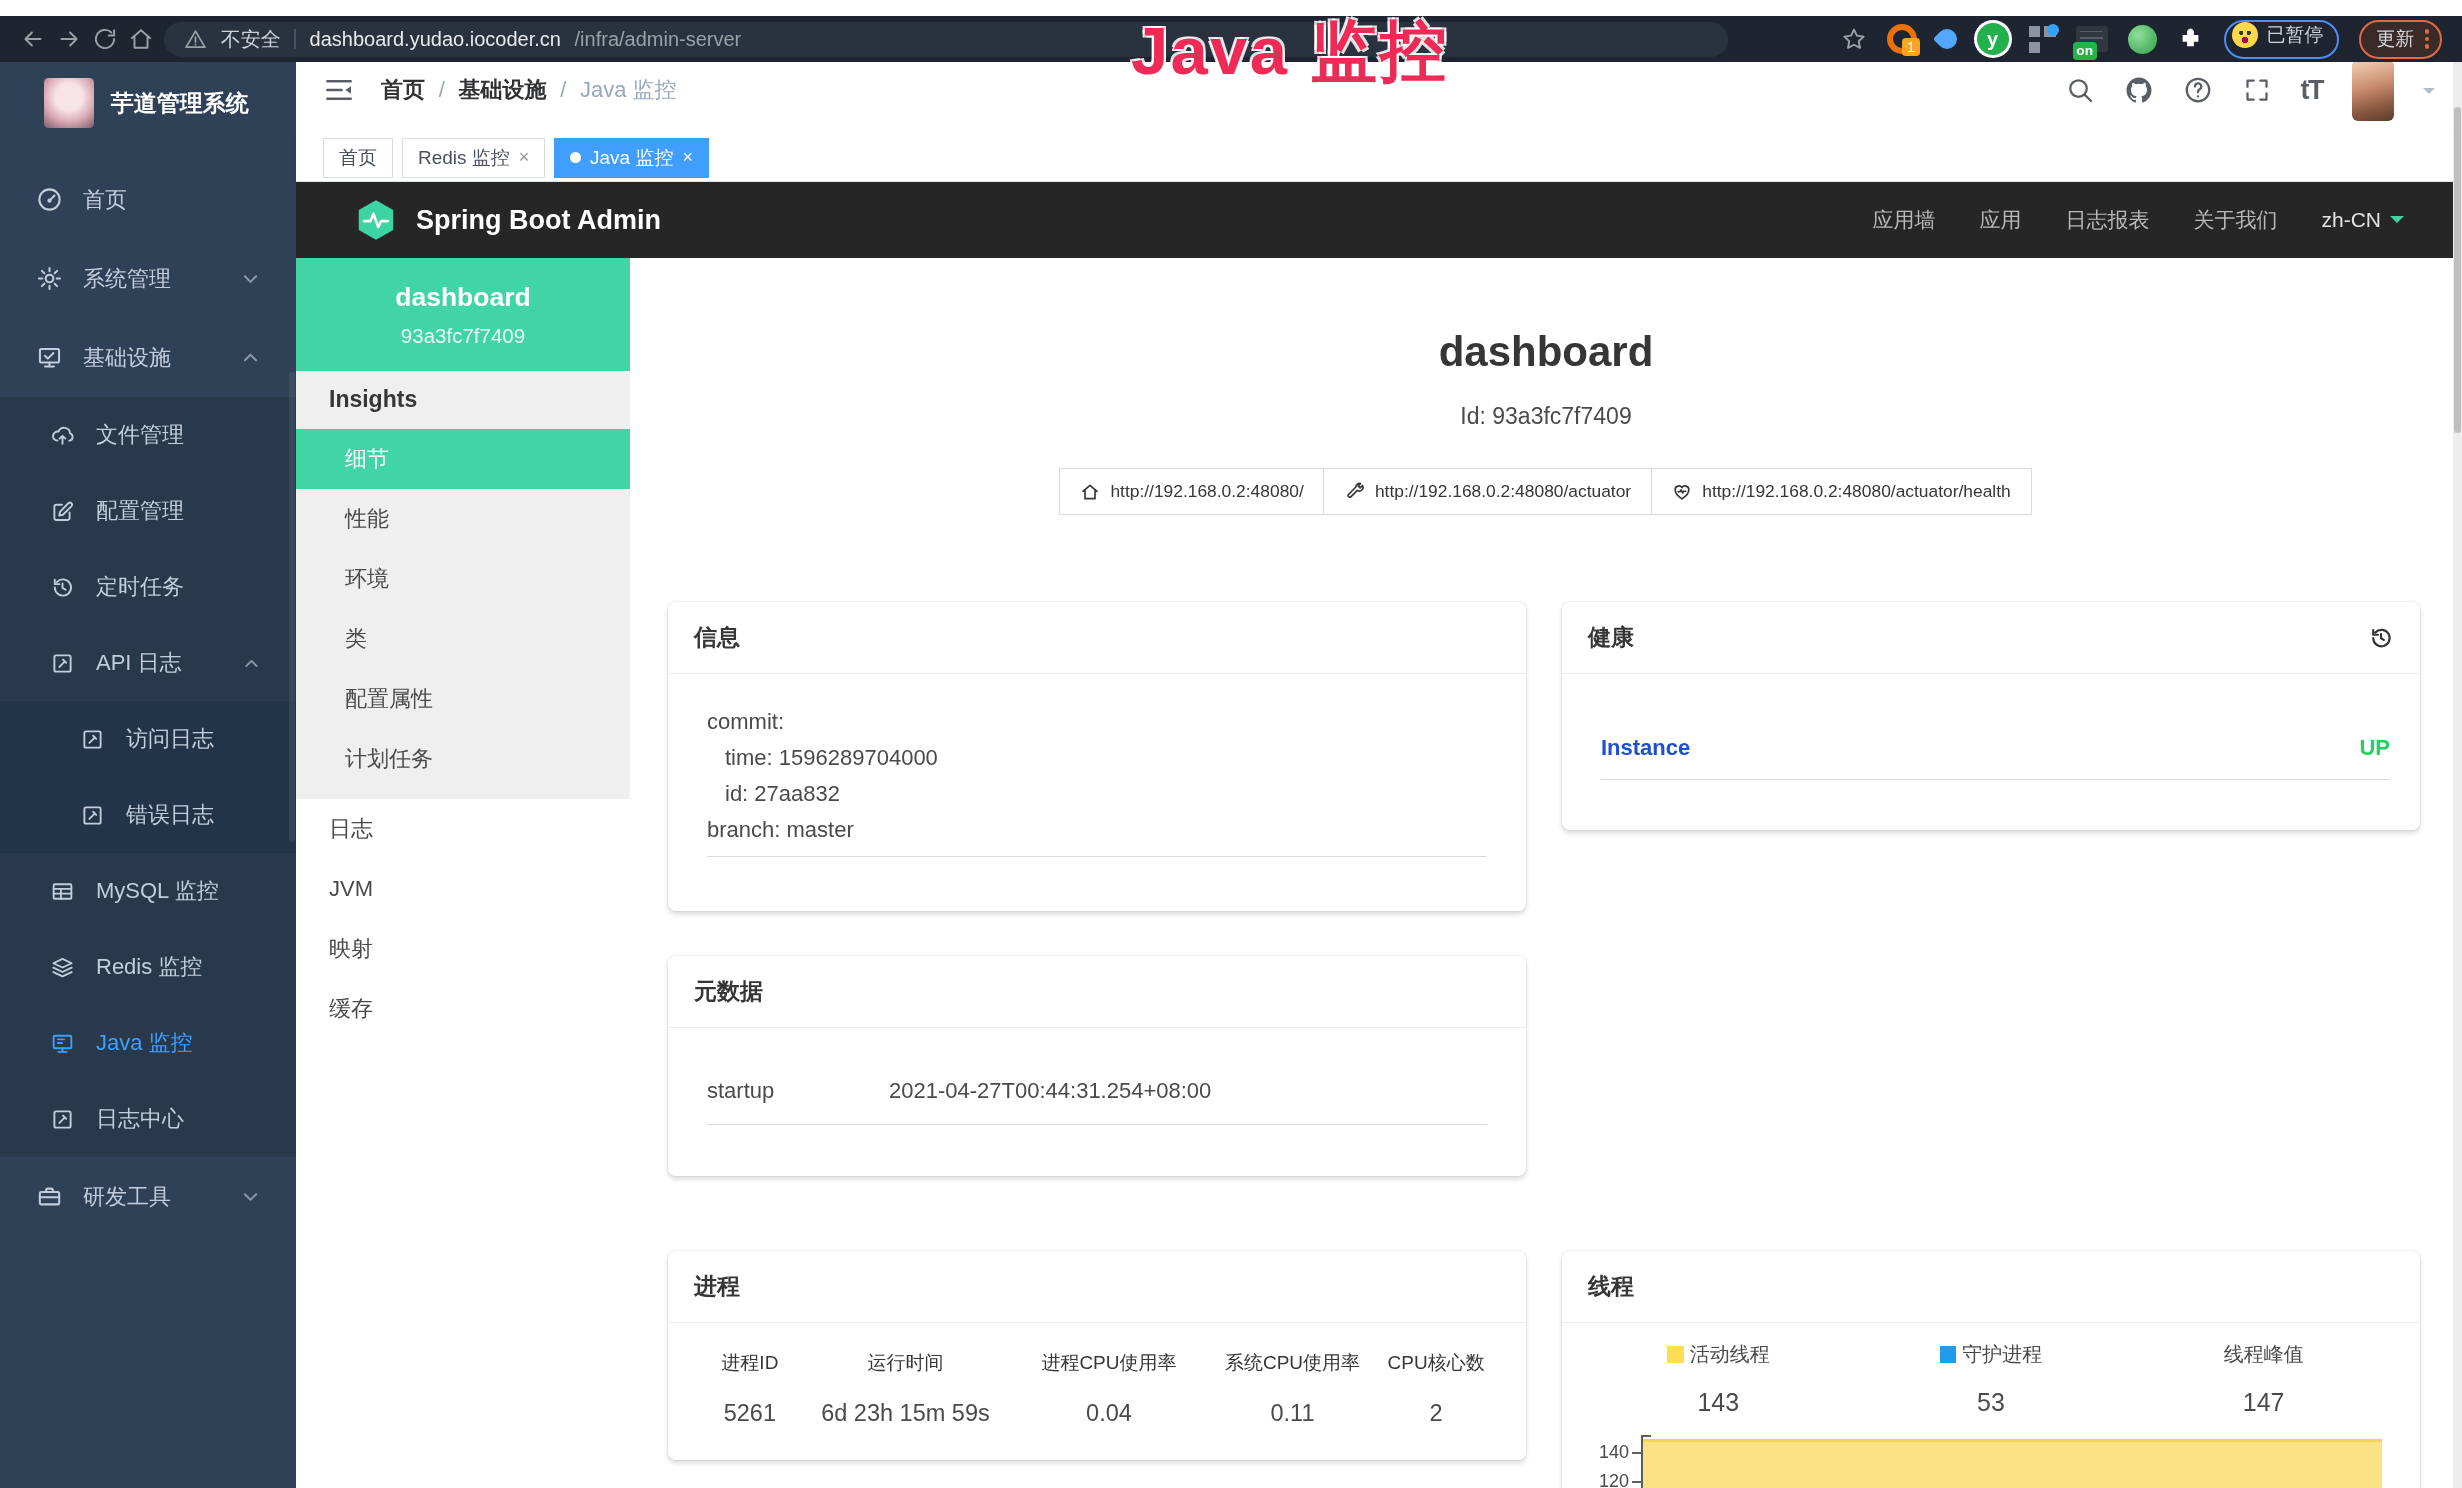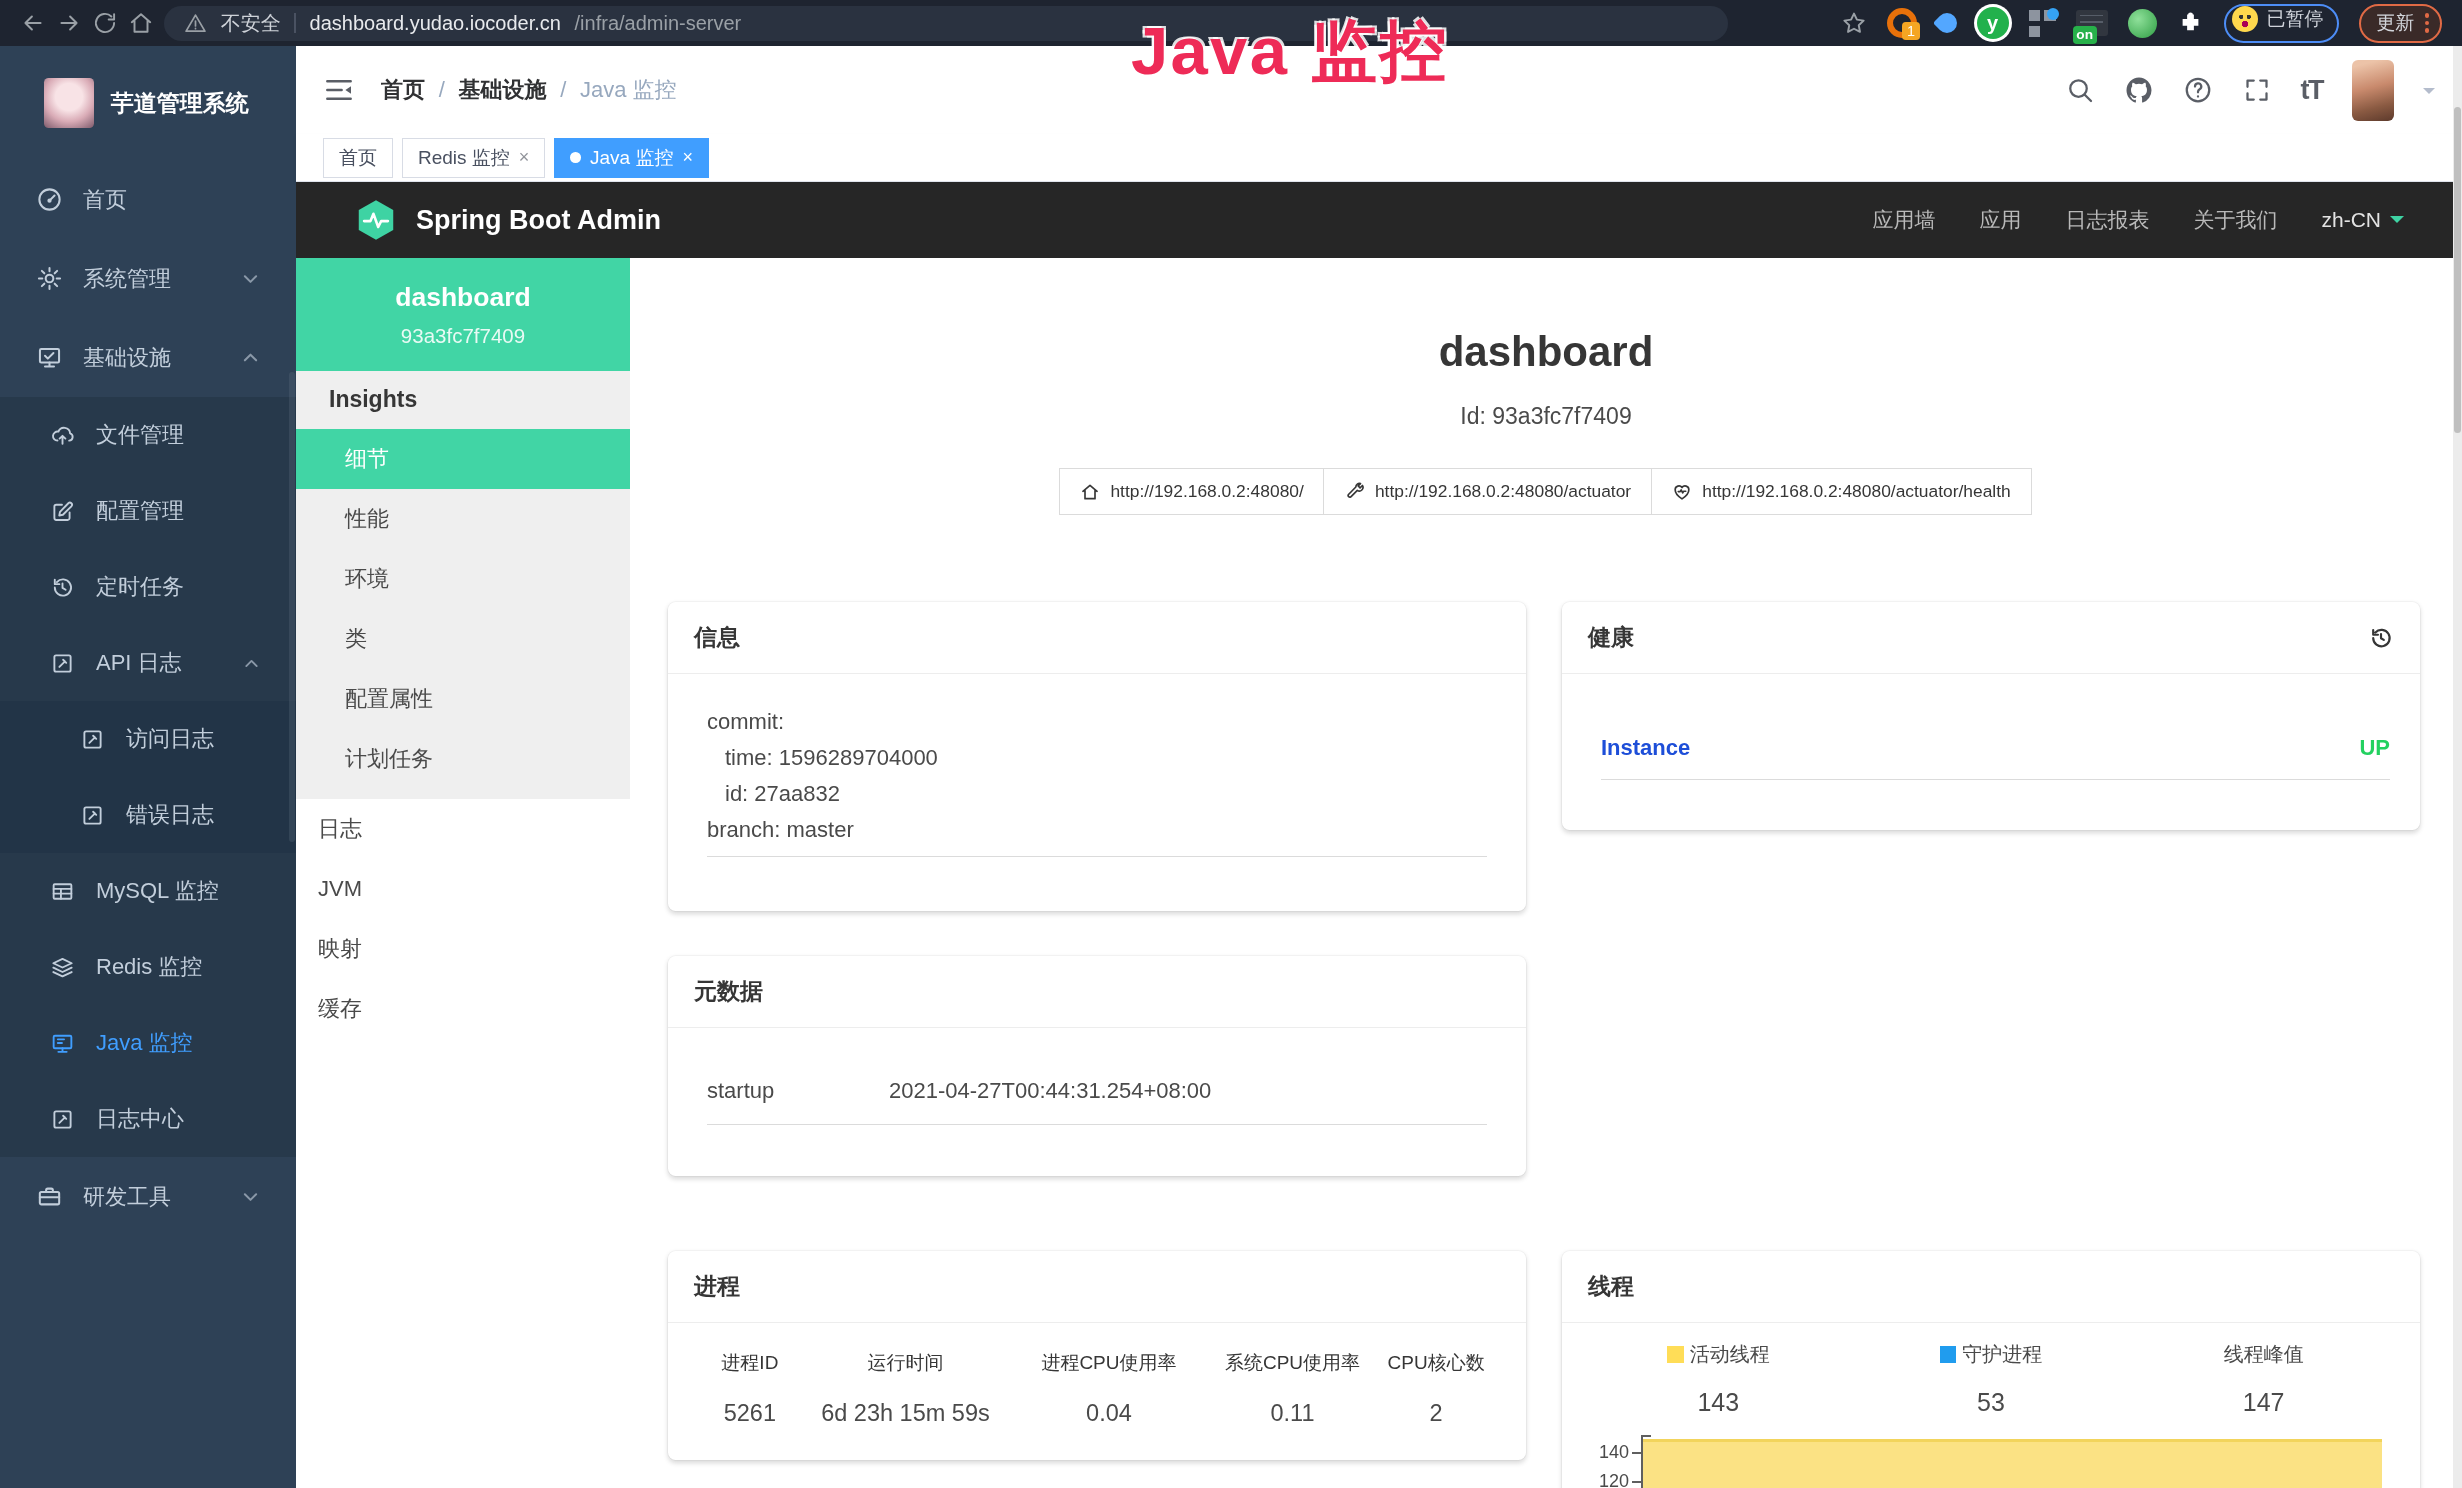--- a/index.html
+++ b/index.html
@@ -2,21 +2,21 @@
 <html style="font-size:12px"><head>
 <meta charset="utf-8">
 <style>
   html,body{margin:0;padding:0}
   .screen{position:relative;width:2462px;height:1489px;overflow:hidden;background:#fff;
     font-family:"Liberation Sans",sans-serif;-webkit-font-smoothing:antialiased}
   .ic{display:inline-flex;flex:none}
   .ic svg{stroke:currentColor;fill:none;stroke-width:1.8;stroke-linecap:round;stroke-linejoin:round}
 
   
-  .browser{position:absolute;left:0;top:0;width:2462px;height:46px;background:#1e2430;
+  .browser{position:absolute;left:0;top:16px;width:2462px;height:46px;background:#1e2430;
     display:flex;align-items:center;padding:0 20px;gap:10px;color:#9aa0a6;box-sizing:border-box;z-index:5}
   .bicon svg{width:26px;height:26px}
   .urlpill{flex:1;max-width:1524px;height:35px;background:#2a3240;border-radius:18px;
     display:flex;align-items:center;padding:0 20px;gap:13.7px;font-size:20px;min-width:0}
   .urlpill .warn svg{width:23px;height:23px}
   .sec{color:#ced2d8}
   .udiv{width:1.5px;height:20px;background:#4a5262}
   .host{color:#e8eaed;white-space:nowrap}
   .path{color:#9aa0a6;white-space:nowrap}
   .bext{display:flex;align-items:center;gap:20px;margin-left:auto}
@@ -106,21 +106,21 @@
 
   .sbabody{flex:1;display:flex;min-height:0}
   .sbaside{width:334px;flex:none;background:#fff}
   .insthead{background:#41d5a5;color:#fff;text-align:center;padding:24px 0 23px;cursor:pointer}
   .instname{font-size:26.5px;font-weight:bold}
   .instid{font-size:20.5px;margin-top:10.6px;color:rgba(255,255,255,.88)}
   .mgroup{background:#efefef;padding-bottom:10.6px}
   .glabel{height:58px;display:flex;align-items:center;padding-left:33px;font-size:23px;font-weight:bold;color:#363636}
   .gitem{height:60px;display:flex;align-items:center;padding-left:49px;font-size:22px;color:#4a4a4a;cursor:pointer}
   .gitem.active{background:#41d5a5;color:#fff}
-  .ritem{height:60px;display:flex;align-items:center;padding-left:22px;font-size:22px;color:#4a4a4a;cursor:pointer}
+  .ritem{height:60px;display:flex;align-items:center;padding-left:33px;font-size:22px;color:#4a4a4a;cursor:pointer}
 
   .content{flex:1;background:#fff;overflow:hidden;padding-top:70px;min-width:0}
   .ctitle{text-align:center;font-size:42px;font-weight:bold;color:#363636;line-height:47px}
   .csub{text-align:center;font-size:23px;color:#4a4a4a;margin-top:28px;line-height:26px}
   .urlrow{display:flex;justify-content:center;margin-top:39px}
   .urlbtn{height:47px;display:flex;align-items:center;gap:10.6px;padding:0 20px;border:1.5px solid #dbdbdb;
     background:#fff;font-size:17.4px;color:#363636;margin-left:-1.5px;cursor:pointer;box-sizing:border-box;white-space:nowrap}
   .urlbtn .ic svg{width:20px;height:20px;stroke-width:2}
   .cards{display:flex;gap:36px;padding:0 38px;margin-top:87px}
   .col{width:858px;display:flex;flex-direction:column;flex:none}

